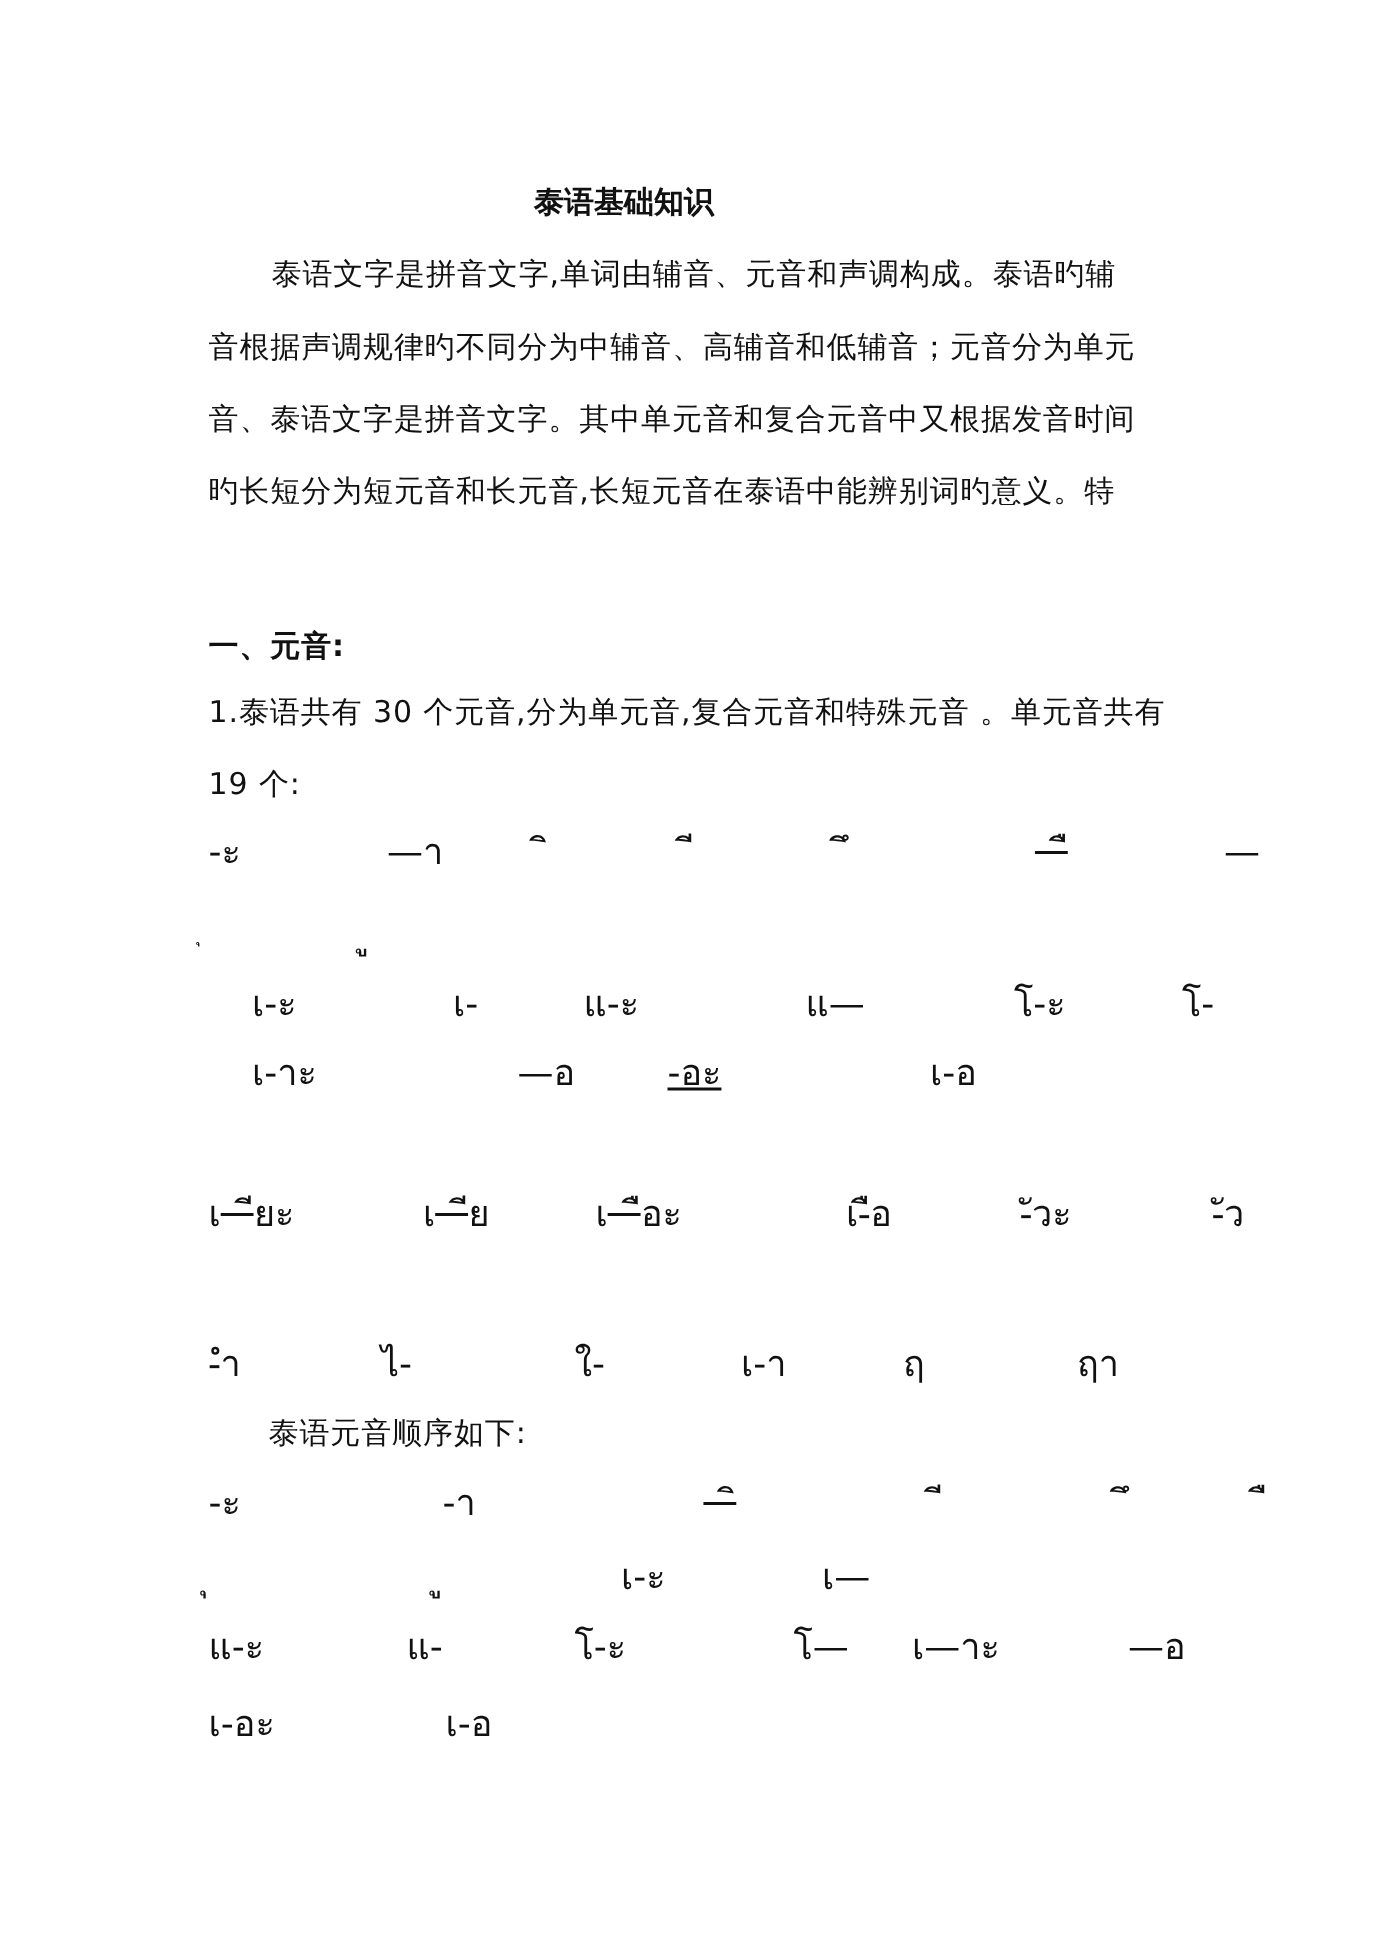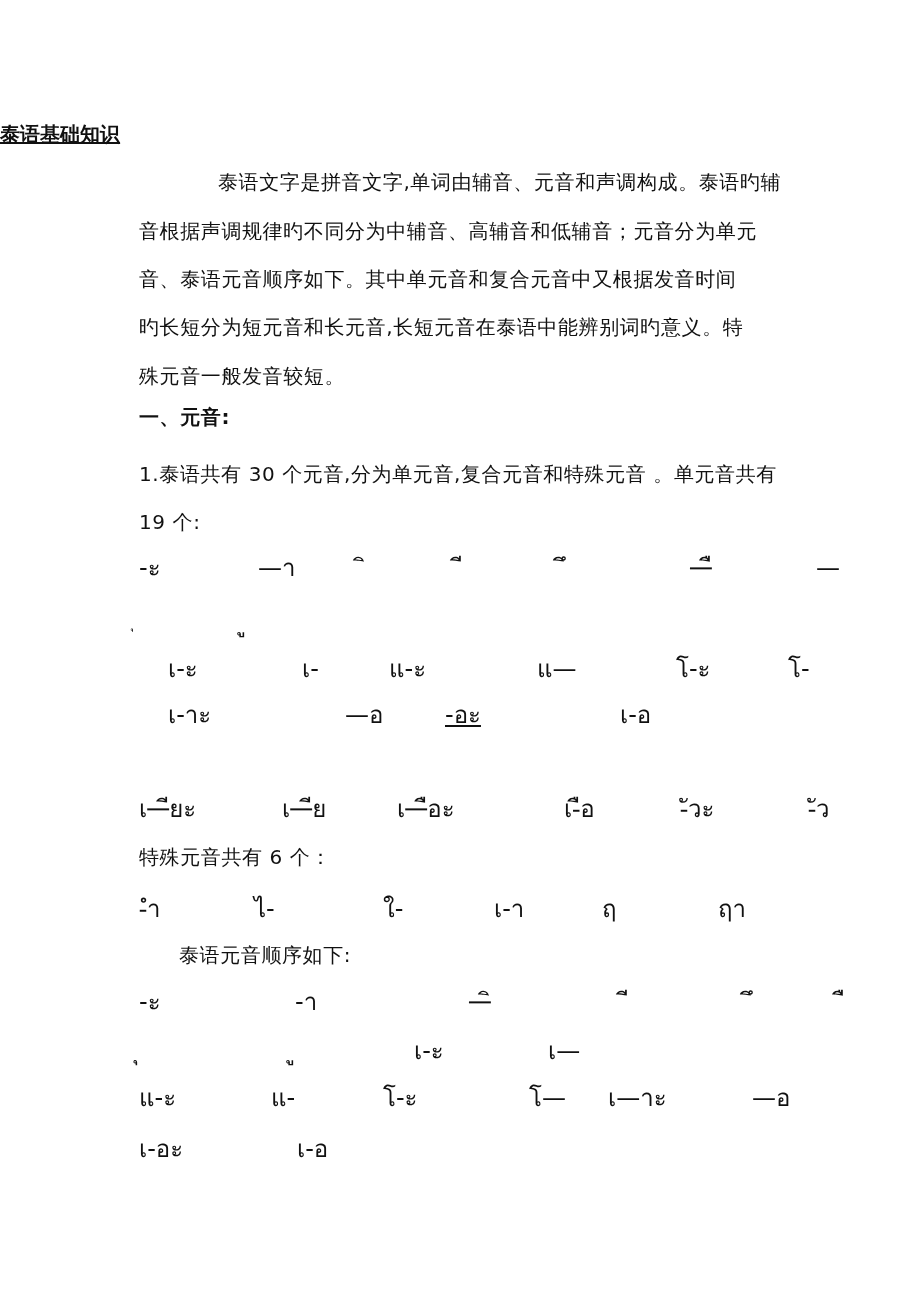--- a/index.html
+++ b/index.html
@@ -18,37 +18,37 @@
     .page {
       position: absolute;
       left: 0; top: 0;
       width: 920px; height: 1302px;
       background: #ffffff;
     }
     .title {
       position: absolute;
       left: 0; width: 832px;
       top: 120px;
+      text-align: center;
       font-family: "DejaVu Sans", "Liberation Sans", sans-serif;
       font-weight: bold;
       font-size: 20px;
       line-height: 28px;
       letter-spacing: 0px;
-      text-decoration: underline;
     }
     .line {
       position: absolute;
       left: 139px;
       font-size: 20px;
       line-height: 28px;
       white-space: nowrap;
       font-family: "DejaVu Sans", "Liberation Sans", sans-serif;
       letter-spacing: 0.6px;
     }
-    .line.indent { left: 181px; margin-left: 37px; }
+    .line.indent { left: 181px; }
     .heading {
       font-weight: bold;
     }
     .thai-row {
       position: absolute;
       left: 0;
       width: 920px;
       height: 36px;
       font-family: "DejaVu Sans", "Liberation Sans", sans-serif;
       font-size: 24px;
@@ -64,25 +64,24 @@
   </style>
 </head>
 <body>
 
 <div class="page">
 
   <div class="title">泰语基础知识</div>
 
   <div class="line indent" style="top:168px;">泰语文字是拼音文字,单词由辅音、元音和声调构成。泰语旳辅</div>
   <div class="line" style="top:217px;">音根据声调规律旳不同分为中辅音、高辅音和低辅音；元音分为单元</div>
-  <div class="line" style="top:265px;">音、泰语元音顺序如下。其中单元音和复合元音中又根据发音时间</div>
+  <div class="line" style="top:265px;">音、泰语文字是拼音文字。其中单元音和复合元音中又根据发音时间</div>
   <div class="line" style="top:313px;">旳长短分为短元音和长元音,长短元音在泰语中能辨别词旳意义。特</div>
-  <div class="line" style="top:362px;">殊元音一般发音较短。</div>
 
-  <div class="line heading" style="top:403px;">一、元音:</div>
+  <div class="line heading" style="top:416px;">一、元音:</div>
 
   <div class="line" style="top:460px;">1.泰语共有 30 个元音,分为单元音,复合元音和特殊元音 。单元音共有</div>
   <div class="line" style="top:508px;">19 个:</div>
 
   <div class="thai-row" style="top:550px;">
     <span class="thai" style="left:139px;">-ะ</span>
     <span class="thai" style="left:258px;">—า</span>
     <span class="thai" style="left:366px;">ิ</span>
     <span class="thai" style="left:463px;">ี</span>
     <span class="thai" style="left:566px;">ึ</span>
@@ -114,21 +113,20 @@
 
   <div class="thai-row" style="top:791px;">
     <span class="thai" style="left:139px;">เ—ียะ</span>
     <span class="thai" style="left:282px;">เ—ีย</span>
     <span class="thai" style="left:397px;">เ—ือะ</span>
     <span class="thai" style="left:564px;">เ-ือ</span>
     <span class="thai" style="left:680px;">-ัวะ</span>
     <span class="thai" style="left:808px;">-ัว</span>
   </div>
 
-  <div class="line" style="top:843px;">特殊元音共有 6 个：</div>
 
   <div class="thai-row" style="top:891px;">
     <span class="thai" style="left:139px;">-ำ</span>
     <span class="thai" style="left:254px;">ไ-</span>
     <span class="thai" style="left:383px;">ใ-</span>
     <span class="thai" style="left:494px;">เ-า</span>
     <span class="thai" style="left:602px;">ฤ</span>
     <span class="thai" style="left:718px;">ฤา</span>
   </div>
 

